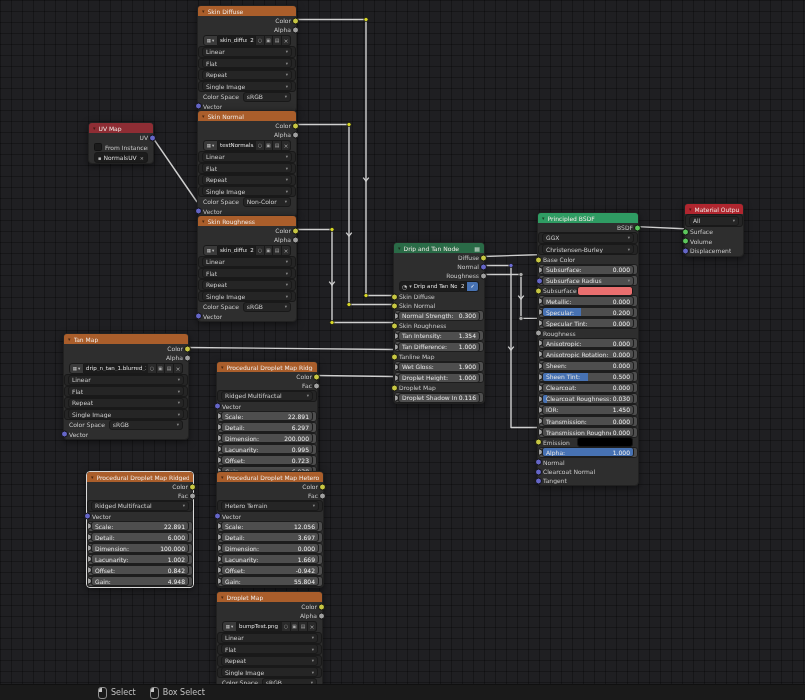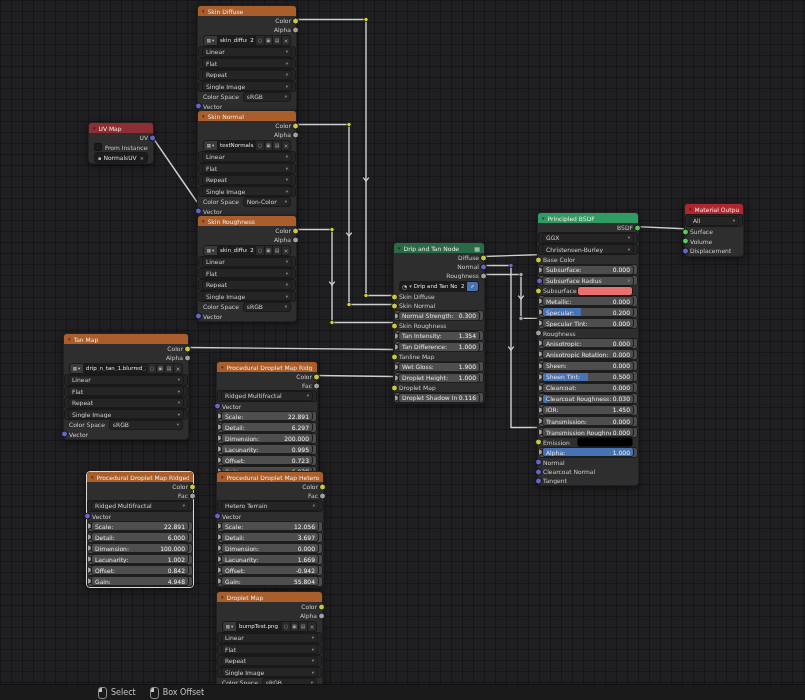--- a/index.html
+++ b/index.html
@@ -969,16 +969,16 @@
         </div>
       </div>
     </div>
   <div id="statusbar">
       <div class="sb-item">
         <span class="mouse"></span>
         <span>Select</span>
       </div>
       <div class="sb-item">
         <span class="mouse"></span>
-        <span>Box Offset</span>
+        <span>Box Select</span>
       </div>
     </div>
 </div>
 
 </body></html>

